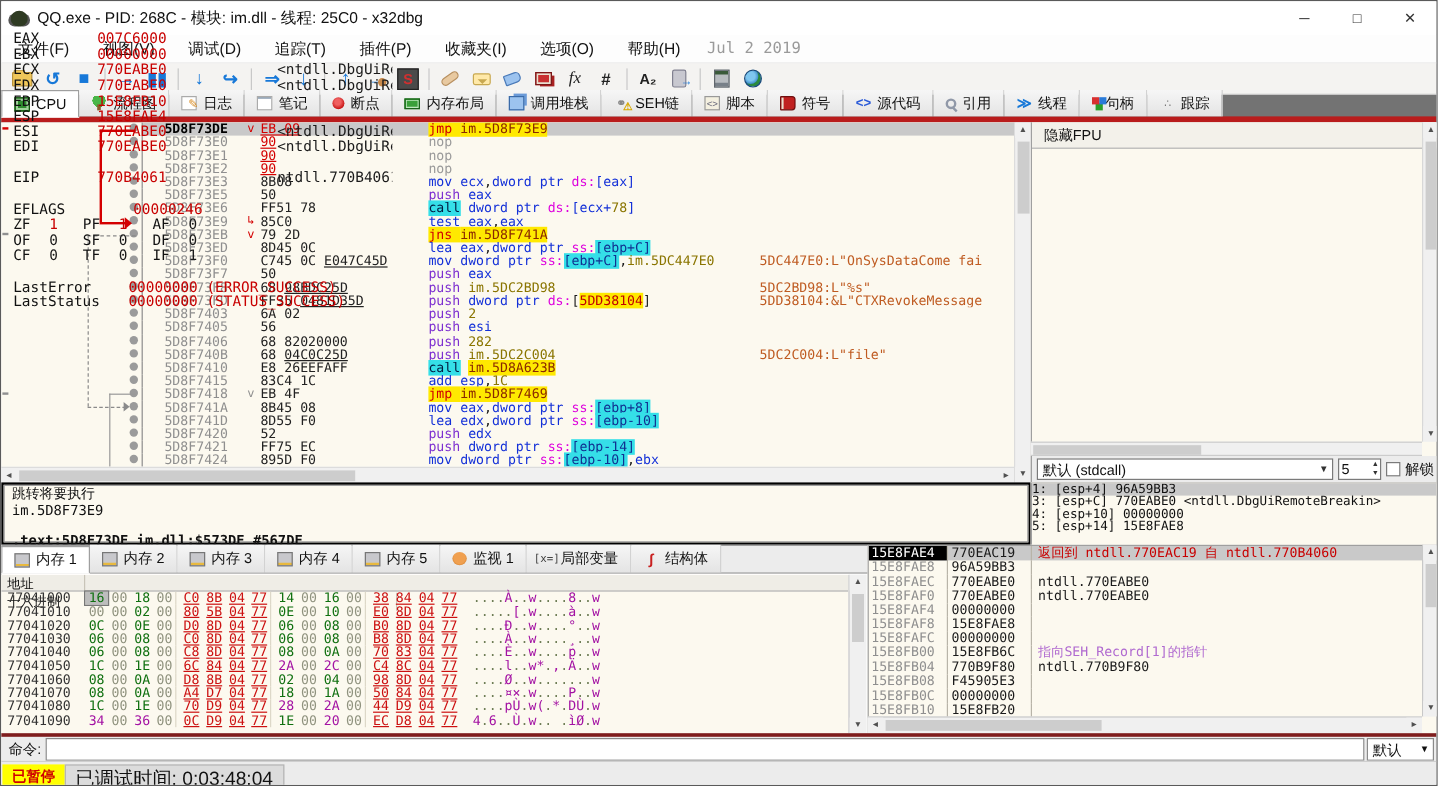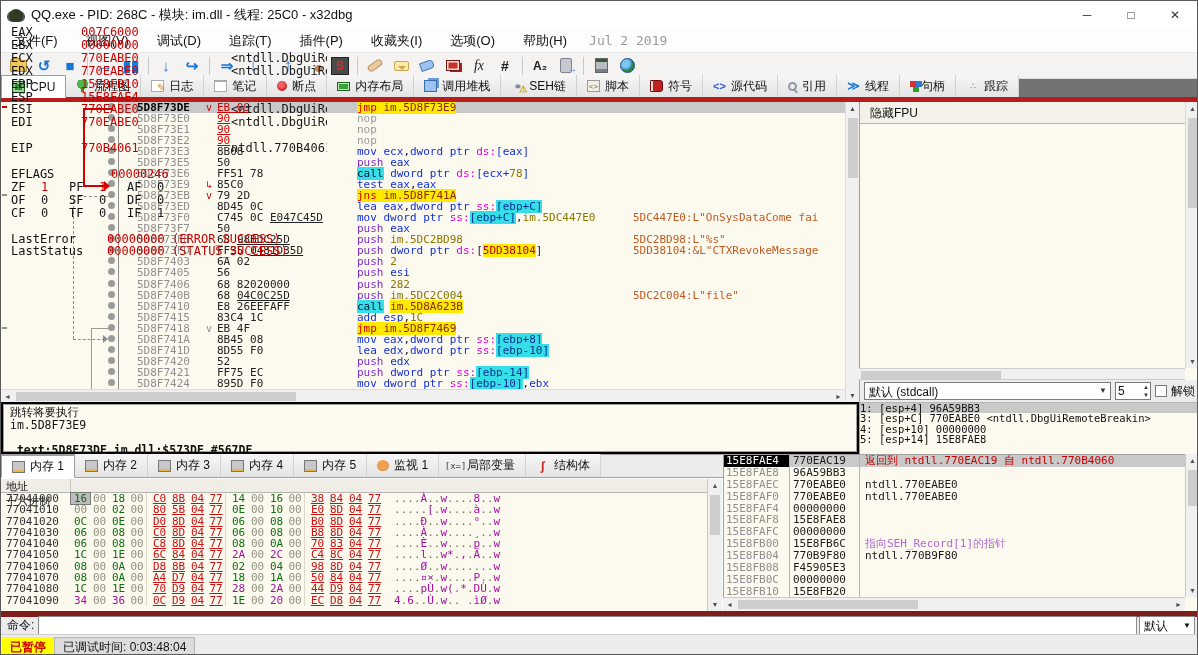--- a/index.html
+++ b/index.html
@@ -149,28 +149,28 @@
   .srow.sel { background:#c9c9c9; }
   .sa { width:66px; padding-left:2px; color:#8f8f8f; flex:none; border-right:1px solid #b8b4a8; }
   .srow.sel .sa { background:#000; color:#fff; }
   .sv { width:70px; padding-left:3px; color:#1a1a1a; flex:none; border-right:1px solid #b8b4a8; }
   .sc { flex:1; padding-left:5px; overflow:hidden; color:#1a1a1a; }
   .sc.red { color:#c80000; } .sc.mag { color:#b06ad0; }
   #stack-vsb { left:1184px; top:453px; width:14px; height:143px; border-left:1px solid #c8c8c8; }
   #stack-hsb { left:722px; top:596px; width:462px; height:14px; border-top:1px solid #c8c8c8; }
 
   
-  #cmdbar { position:absolute; left:0; top:610px; width:100%; height:23px; background:#ececec; display:flex; align-items:center; padding:0 2px; border-top:6px solid #7f1d1d; }
+  #cmdbar { position:absolute; left:0; top:610px; width:100%; height:23px; background:#ececec; display:flex; align-items:center; padding:0 2px; border-top:3px solid #7f1d1d; }
   #cmd-label { font-size:12px; padding:0 4px; }
   #cmd-input { flex:1; height:19px; background:#fff; border:1px solid #8a8a8a; }
   #cmd-combo { width:56px; height:19px; background:#fff; border:1px solid #8a8a8a; font-size:12px; padding:1px 4px; position:relative; margin-left:2px; }
   #statusbar { position:absolute; left:0; top:633px; width:100%; height:22px; background:#ececec; display:flex; align-items:center; border-top:1px solid #cfcfcf; }
   #status-state { background:#ffff00; color:#d00000; font-weight:bold; font-size:12px; padding:2px 8px; height:18px; margin-left:1px; }
   #status-msg { flex:1; background:#dcdcdc; border:1px solid #b5b5b5; height:18px; font-size:12px; padding:1px 6px; margin:0 3px; }
-  #status-time { background:#dcdcdc; border:1px solid #b5b5b5; height:18px; font-size:12px; padding:1px 8px; margin-right:2px; }
+  #status-time { background:#dcdcdc; border:1px solid #b5b5b5; height:18px; font-size:16px; padding:1px 8px; margin-right:2px; }
 </style>
 </head>
 <body>
 
 <div class="titlebar">
   <span class="appicon"></span>
   <span class="wtitle">QQ.exe - PID: 268C - 模块: im.dll - 线程: 25C0 - x32dbg</span>
   <span class="wbtns" id="wbtns">
       <span class="wbtn">─</span>
       <span class="wbtn">□</span>

